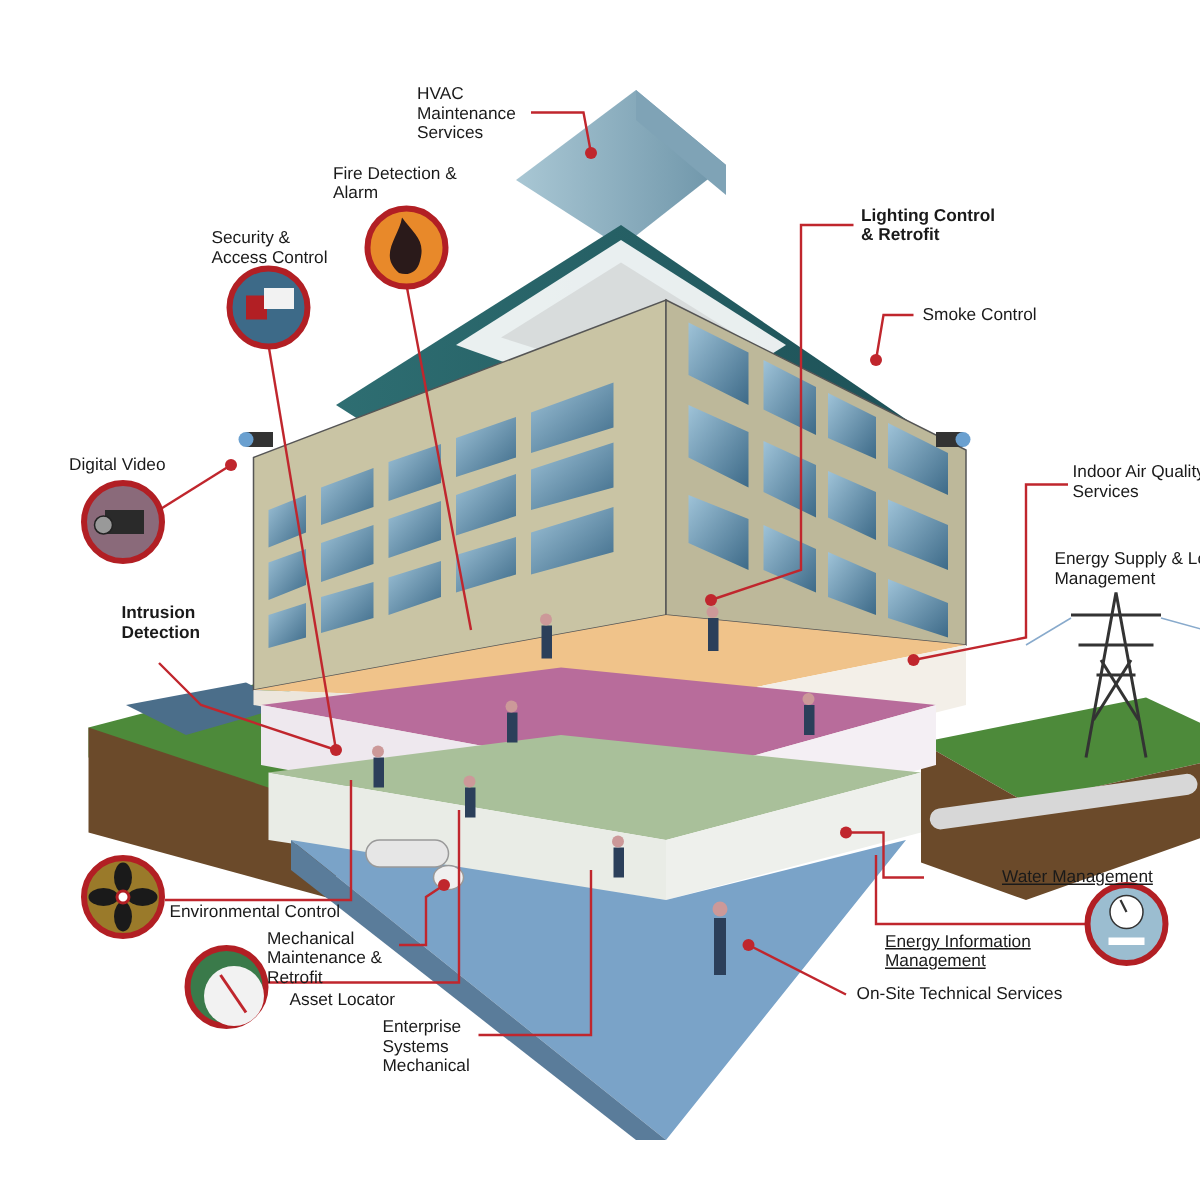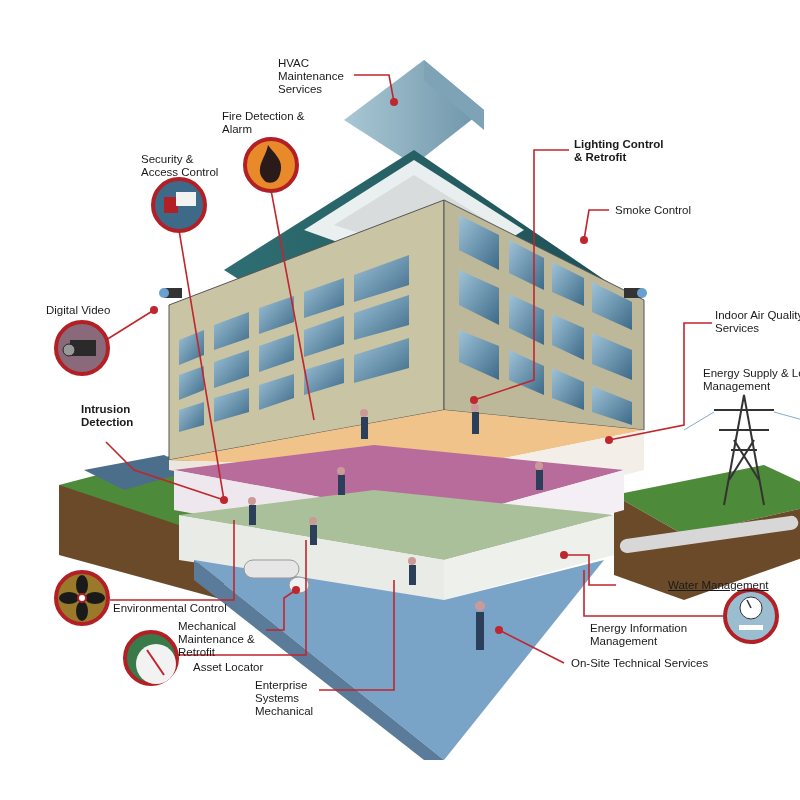--- a/index.html
+++ b/index.html
@@ -240,16 +240,16 @@
 Detection</div>
   <div class="label" style="left:69px;top:602px;">Environmental Control</div>
   <div class="label" style="left:134px;top:620px;">Mechanical
 Maintenance &amp;
 Retrofit</div>
   <div class="label" style="left:149px;top:661px;text-align:right;">Asset Locator</div>
   <div class="label" style="left:211px;top:679px;">Enterprise
 Systems
 Mechanical</div>
   <div class="label" style="left:624px;top:579px;text-decoration:underline;">Water Management</div>
-  <div class="label" style="left:546px;top:622px;">Energy Information
+  <div class="label" style="left:546px;top:622px;text-decoration:underline;">Energy Information
 Management</div>
   <div class="label" style="left:527px;top:657px;">On-Site Technical Services</div>
 </div>
 
 </body></html>

